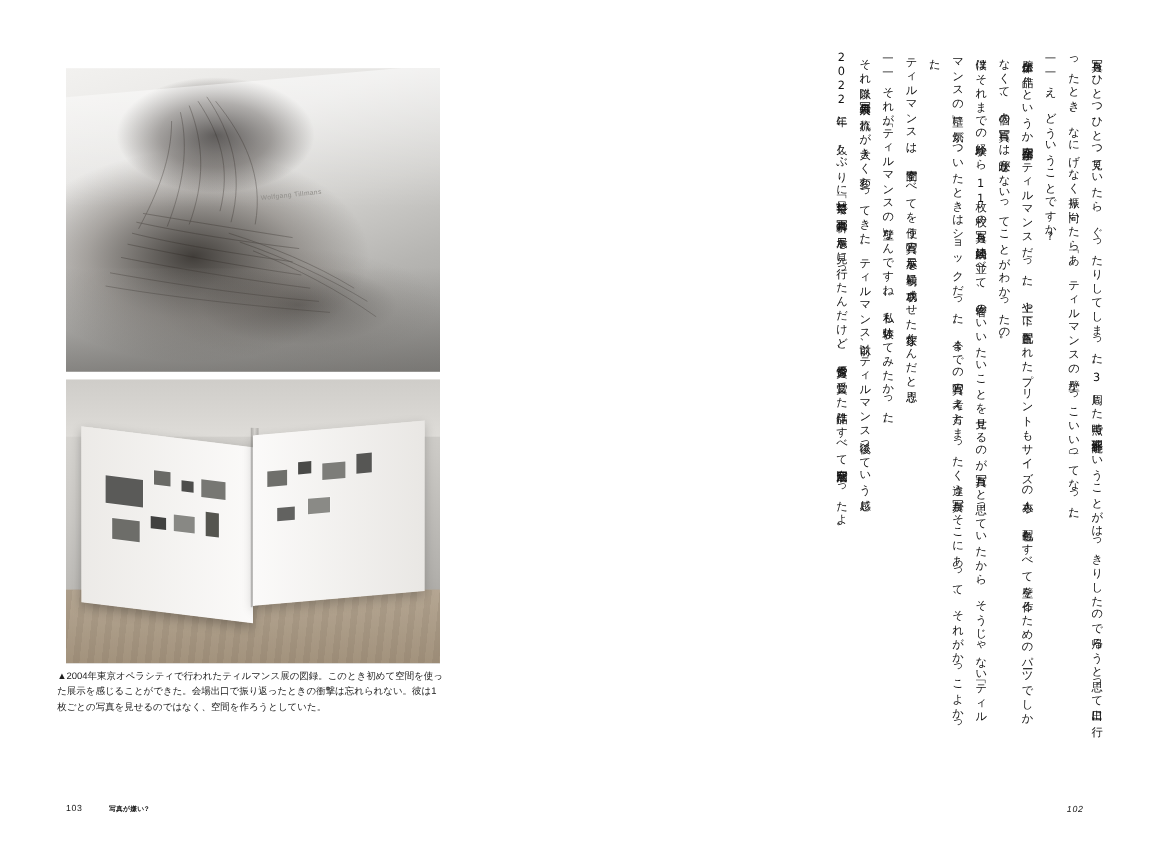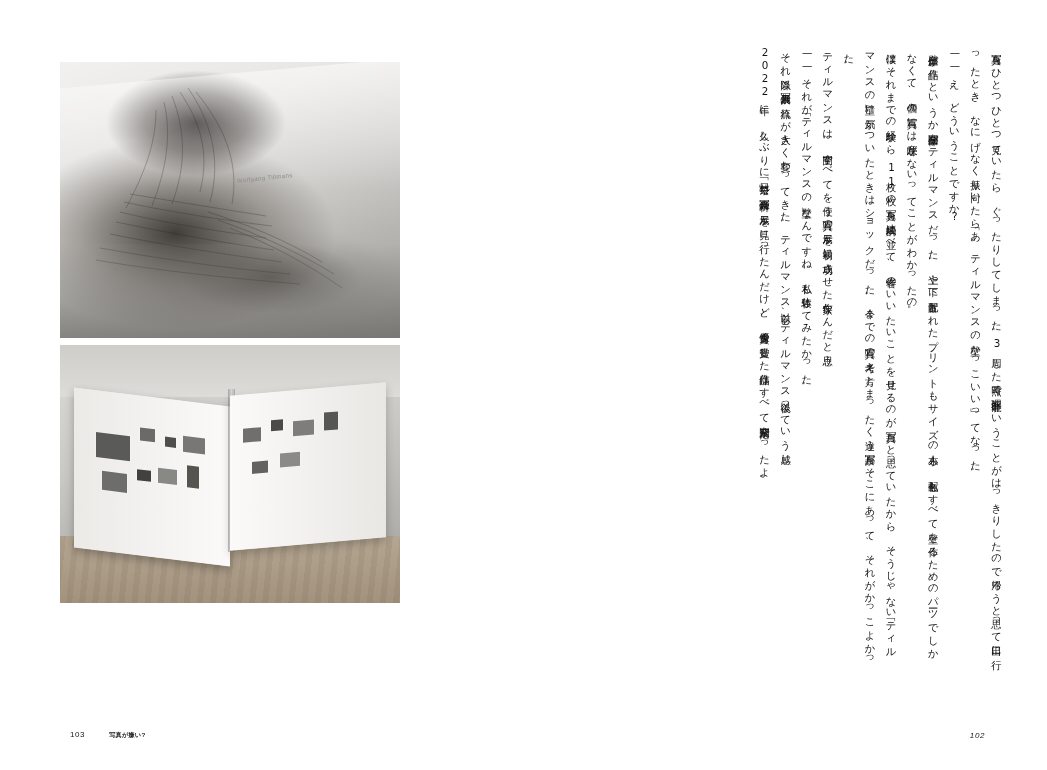--- a/index.html
+++ b/index.html
@@ -184,21 +184,21 @@
 
   
   .folio {
     position: absolute;
     bottom: 30px;
     font-size: 8px;
     color: #161616;
     letter-spacing: 0.6px;
   }
   .folio-left {
-    left: 70px;
+    left: 60px;
     display: flex;
     align-items: baseline;
     gap: 24px;
   }
   .folio-left .running-head {
     font-size: 6.2px;
     font-weight: bold;
     letter-spacing: 0.2px;
   }
   .folio-right {
@@ -256,20 +256,21 @@
       <div class="book-right">
         <div class="mini-print" style="left:8%;top:22%;width:12%;height:9%;background:#6f6f6b;"></div>
         <div class="mini-print" style="left:26%;top:18%;width:8%;height:7%;background:#4a4a48;"></div>
         <div class="mini-print" style="left:40%;top:20%;width:14%;height:10%;background:#7d7d79;"></div>
         <div class="mini-print" style="left:60%;top:16%;width:9%;height:12%;background:#565654;"></div>
         <div class="mini-print" style="left:14%;top:44%;width:10%;height:8%;background:#626260;"></div>
         <div class="mini-print" style="left:32%;top:40%;width:13%;height:9%;background:#8a8a86;"></div>
       </div>
     </div>
 
+    <div class="caption">▲2004年東京オペラシティで行われたティルマンス展の図録。このとき初めて空間を使った展示を感じることができた。会場出口で振り返ったときの衝撃は忘れられない。彼は1枚ごとの写真を見せるのではなく、空間を作ろうとしていた。</div>
 
     <div class="folio folio-left">
       <span>103</span>
       <span class="running-head">写真が嫌い?</span>
     </div>
   </div>
 
   <div class="right-page">
     <div class="vtext">
         <p>写真をひとつひとつ見ていたら、ぐったりしてしまった。3周した時点で理解不能ということがはっきりしたので帰ろうと思って出口に行ったとき、なにげなく振り向いたら「あ、ティルマンスの壁かっこいい」ってなった。</p>

